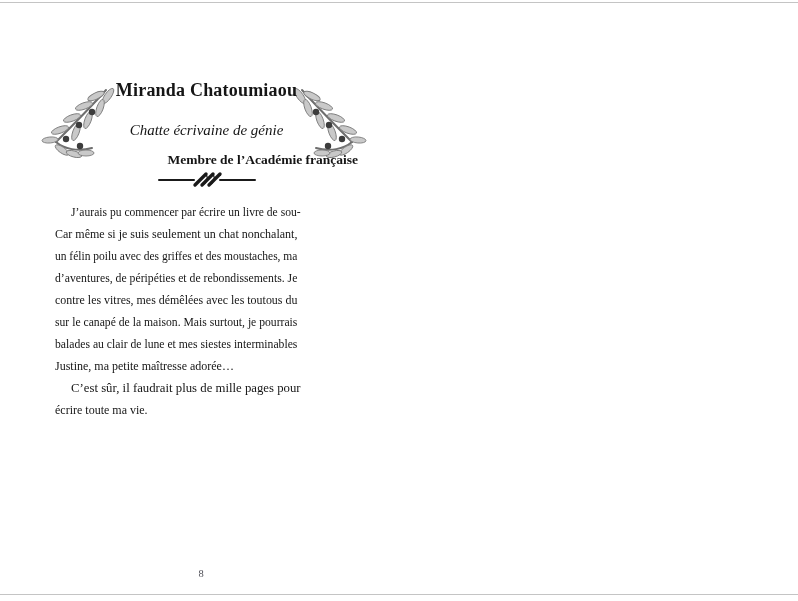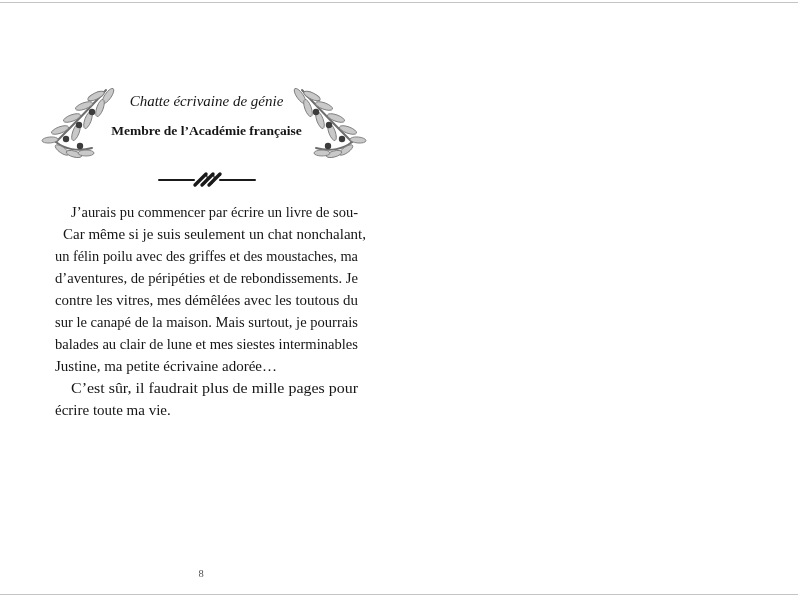--- a/index.html
+++ b/index.html
@@ -12,31 +12,31 @@
   .frame-line.top{top:2px;}
   .frame-line.bottom{top:594px;}
 
   .page{position:absolute;top:0;height:601px;width:399px;}
   .page.left{left:0;}
   .page.right{left:399px;}
 
   
   .header{position:absolute;left:55px;top:80px;width:303px;text-align:center;}
   .title{font-weight:bold;font-size:18px;line-height:21px;letter-spacing:.2px;}
-  .subtitle{font-style:italic;font-size:15px;line-height:18px;margin-top:12px;}
-  .affiliation{font-weight:bold;font-size:13.5px;line-height:16px;margin-top:13px;}
+  .subtitle{font-style:italic;font-size:15px;line-height:18px;margin-top:20px;}
+  .affiliation{font-weight:bold;font-size:13.5px;line-height:16px;margin-top:13px;text-align:right;}
 
   .branch{position:absolute;top:82px;width:84px;height:84px;}
   .branch.branch-left{left:36px;}
   .branch.branch-right{left:288px;transform:scaleX(-1);}
 
   .divider{position:absolute;top:170px;left:55px;width:303px;height:18px;text-align:center;}
 
   
-  .body-text{position:absolute;font-size:15px;line-height:22px;}
+  .body-text{position:absolute;font-size:12px;line-height:22px;}
   #left-body{left:55px;top:201px;width:303px;}
   .line{height:22px;white-space:nowrap;overflow:visible;}
   .line.indent{padding-left:16px;}
   .line .inner{display:inline-block;transform-origin:0 50%;}
 
   .page-number{position:absolute;top:568px;font-size:10.5px;line-height:12px;color:#4d4d55;text-align:center;}
   #left-num{left:55px;width:292px;}
 </style>
 </head>
 <body>
@@ -93,47 +93,48 @@
     </g>
     <g fill="#3c3c3c">
       <circle cx="56" cy="30" r="3.2"></circle>
       <circle cx="43" cy="43" r="3.2"></circle>
       <circle cx="30" cy="57" r="3.2"></circle>
       <circle cx="44" cy="64" r="3.2"></circle>
     </g>
   </svg>
 
   <div class="header">
+    <div class="title">Miranda Chatoumiaou</div>
     <div class="subtitle">Chatte écrivaine de génie</div>
     <div class="affiliation">Membre de l’Académie française</div>
   </div>
 
   <div class="divider">
     <svg width="100" height="18" viewBox="0 0 100 18" xmlns="http://www.w3.org/2000/svg">
       <g stroke="#1a1a1a" fill="none" stroke-linecap="round">
         <path d="M2 10 H37" stroke-width="2"></path>
         <path d="M63 10 H98" stroke-width="2"></path>
         <path d="M38 15 L49 4" stroke-width="3.4"></path>
         <path d="M45 15 L56 4" stroke-width="3.4"></path>
         <path d="M52 15 L63 4" stroke-width="3.4"></path>
         <path d="M49 4 C52 9 49 14 45 15" stroke-width="1.2"></path>
         <path d="M56 4 C59 9 56 14 52 15" stroke-width="1.2"></path>
       </g>
     </svg>
   </div>
 
   <div id="left-body" class="body-text">
       <div class="line indent"><span class="inner" style="transform: scaleX(0.965111);">J’aurais pu commencer par écrire un livre de sou-</span></div>
-      <div class="line"><span class="inner" style="transform: scaleX(1.00052); margin-left: 8px;">Car même si je suis seulement un chat nonchalant,</span></div>
+      <div class="line"><span class="inner" style="transform: scaleX(1.00052);">Car même si je suis seulement un chat nonchalant,</span></div>
       <div class="line"><span class="inner" style="transform: scaleX(0.957961);">un félin poilu avec des griffes et des moustaches, ma</span></div>
       <div class="line"><span class="inner" style="transform: scaleX(0.977715);">d’aventures, de péripéties et de rebondissements. Je</span></div>
       <div class="line"><span class="inner" style="transform: scaleX(0.995074);">contre les vitres, mes démêlées avec les toutous du</span></div>
       <div class="line"><span class="inner" style="transform: scaleX(0.971154);">sur le canapé de la maison. Mais surtout, je pourrais</span></div>
       <div class="line"><span class="inner" style="transform: scaleX(0.972518);">balades au clair de lune et mes siestes interminables</span></div>
-      <div class="line last"><span class="inner">Justine, ma petite écrivaine adorée…</span></div>
+      <div class="line last"><span class="inner">Justine, ma petite maîtresse adorée…</span></div>
       <div class="line indent"><span class="inner" style="transform: scaleX(1.06389);">C’est sûr, il faudrait plus de mille pages pour</span></div>
       <div class="line last"><span class="inner">écrire toute ma vie.</span></div>
     </div>
 
   <div id="left-num" class="page-number">8</div>
 </div>
 
 <div class="page right">
   
 

